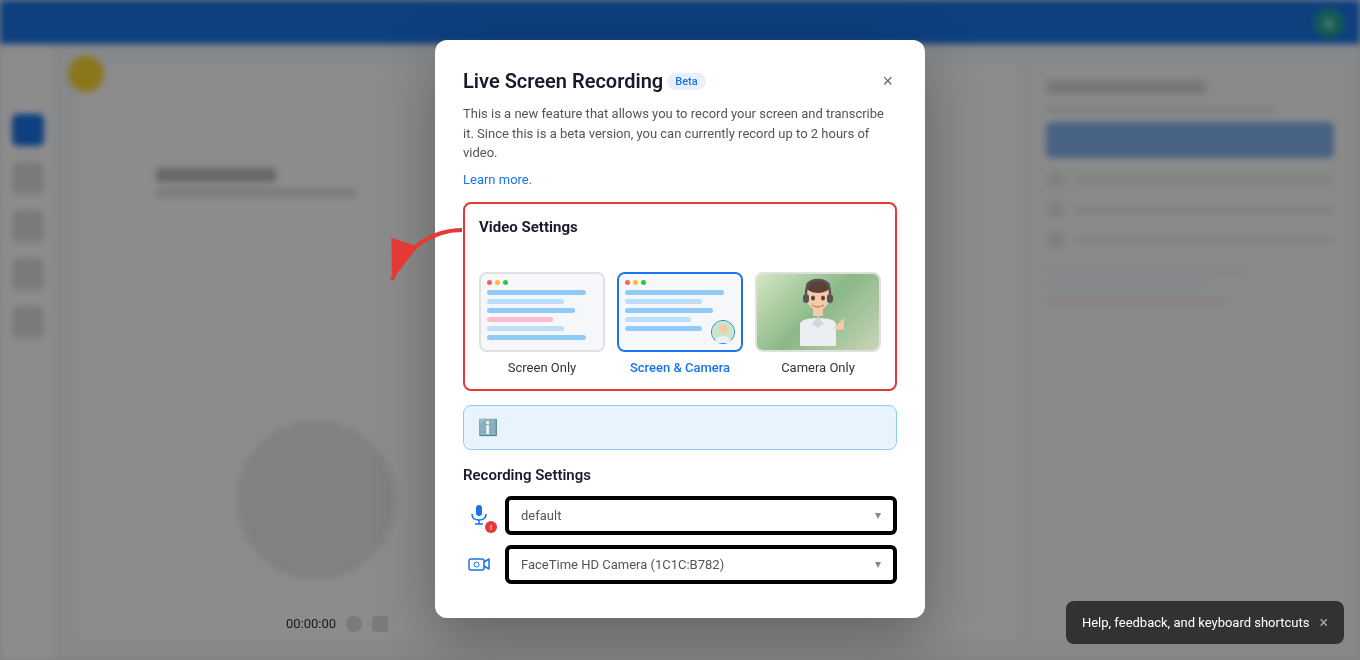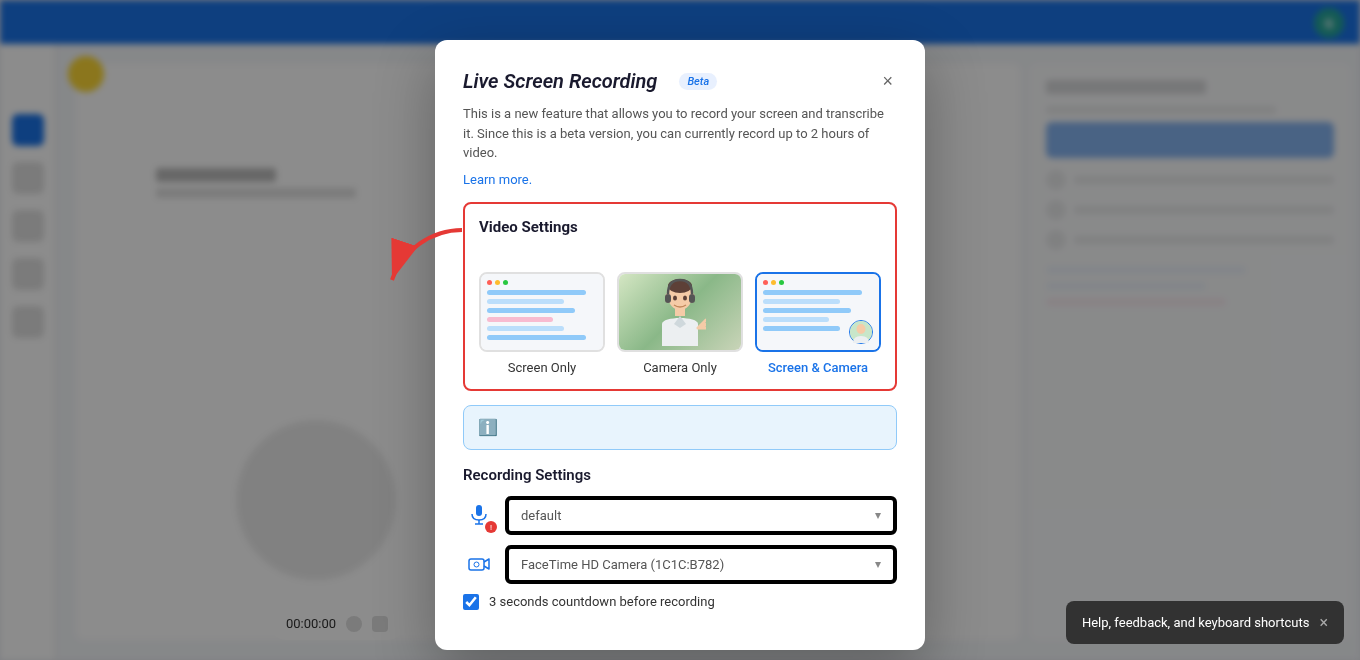--- a/index.html
+++ b/index.html
@@ -85,22 +85,21 @@
     .modal-header {
       display: flex;
       align-items: center;
       justify-content: space-between;
       margin-bottom: 10px;
     }
 
     .modal-title-row {
       display: flex;
       align-items: center;
-      gap: 22px;
-      font-style: italic;
+      gap: 4px;
     }
 
     .modal-title {
       font-size: 20px;
       font-weight: 600;
       color: #1a1a2e;
     }
 
     .beta-badge {
       background: #e8f0fe;
@@ -689,55 +688,20 @@
               <div class="screen-line w60 pink"></div>
               <div class="screen-line w70 lblue"></div>
               <div class="screen-line w90 blue"></div>
             </div>
           </div>
         </div>
         <span class="video-option-label">Screen Only</span>
       </div>
 
       <div class="video-option">
-        <div class="video-thumb">
-          <div class="thumb-camera-bg">
-            <svg class="person-svg" viewBox="0 0 52 68" xmlns="http://www.w3.org/2000/svg">
-
-              <ellipse cx="26" cy="18" rx="12" ry="14" fill="#f5cba7"></ellipse>
-
-              <ellipse cx="26" cy="8" rx="12" ry="7" fill="#5d4037"></ellipse>
-
-              <rect x="21" y="30" width="10" height="8" fill="#f5cba7"></rect>
-
-              <path d="M8,68 L8,46 C8,38 44,38 44,46 L44,68 Z" fill="#eceff1"></path>
-
-              <path d="M26,38 L20,46 L26,50 L32,46 Z" fill="#cfd8dc"></path>
-
-              <ellipse cx="14" cy="20" rx="3" ry="5" fill="#f5cba7"></ellipse>
-
-              <ellipse cx="38" cy="20" rx="3" ry="5" fill="#f5cba7"></ellipse>
-
-              <path d="M14,16 Q14,2 26,2 Q38,2 38,16" stroke="#555" stroke-width="2.5" fill="none"></path>
-              <rect x="11" y="16" width="6" height="9" rx="3" fill="#555"></rect>
-              <rect x="35" y="16" width="6" height="9" rx="3" fill="#555"></rect>
-
-              <ellipse cx="21" cy="20" rx="2" ry="2.5" fill="#5d4037"></ellipse>
-              <ellipse cx="31" cy="20" rx="2" ry="2.5" fill="#5d4037"></ellipse>
-
-              <path d="M20,27 Q26,31 32,27" stroke="#c0875a" stroke-width="1.5" fill="none"></path>
-
-              <path d="M44,50 L52,42 M44,50 L53,46 M44,50 L52,50" stroke="#f5cba7" stroke-width="3" stroke-linecap="round"></path>
-            </svg>
-          </div>
-        </div>
-        <span class="video-option-label">Camera Only</span>
-      </div>
-
-      <div class="video-option">
         <div class="video-thumb selected">
           <div class="screen-camera-thumb-inner">
             <div class="screen-dots">
               <div class="dot red"></div>
               <div class="dot yellow"></div>
               <div class="dot green"></div>
             </div>
             <div class="screen-lines">
               <div class="screen-line w90 blue"></div>
               <div class="screen-line w70 lblue"></div>
@@ -750,20 +714,55 @@
                 <circle cx="11" cy="11" r="11" fill="#c8e6c9"></circle>
                 <ellipse cx="11" cy="8" rx="4.5" ry="5" fill="#f5cba7"></ellipse>
                 <path d="M3,22 Q3,15 11,15 Q19,15 19,22" fill="#eceff1"></path>
               </svg>
             </div>
           </div>
         </div>
         <span class="video-option-label selected">Screen &amp; Camera</span>
       </div>
 
+      <div class="video-option">
+        <div class="video-thumb">
+          <div class="thumb-camera-bg">
+            <svg class="person-svg" viewBox="0 0 52 68" xmlns="http://www.w3.org/2000/svg">
+
+              <ellipse cx="26" cy="18" rx="12" ry="14" fill="#f5cba7"></ellipse>
+
+              <ellipse cx="26" cy="8" rx="12" ry="7" fill="#5d4037"></ellipse>
+
+              <rect x="21" y="30" width="10" height="8" fill="#f5cba7"></rect>
+
+              <path d="M8,68 L8,46 C8,38 44,38 44,46 L44,68 Z" fill="#eceff1"></path>
+
+              <path d="M26,38 L20,46 L26,50 L32,46 Z" fill="#cfd8dc"></path>
+
+              <ellipse cx="14" cy="20" rx="3" ry="5" fill="#f5cba7"></ellipse>
+
+              <ellipse cx="38" cy="20" rx="3" ry="5" fill="#f5cba7"></ellipse>
+
+              <path d="M14,16 Q14,2 26,2 Q38,2 38,16" stroke="#555" stroke-width="2.5" fill="none"></path>
+              <rect x="11" y="16" width="6" height="9" rx="3" fill="#555"></rect>
+              <rect x="35" y="16" width="6" height="9" rx="3" fill="#555"></rect>
+
+              <ellipse cx="21" cy="20" rx="2" ry="2.5" fill="#5d4037"></ellipse>
+              <ellipse cx="31" cy="20" rx="2" ry="2.5" fill="#5d4037"></ellipse>
+
+              <path d="M20,27 Q26,31 32,27" stroke="#c0875a" stroke-width="1.5" fill="none"></path>
+
+              <path d="M44,50 L52,42 M44,50 L53,46 M44,50 L52,50" stroke="#f5cba7" stroke-width="3" stroke-linecap="round"></path>
+            </svg>
+          </div>
+        </div>
+        <span class="video-option-label">Camera Only</span>
+      </div>
+
     </div>
   </div>
 
   
   <div class="info-banner">
     <span class="info-icon">ℹ️</span>
   </div>
 
   
   <div class="recording-settings-title">Recording Settings</div>
@@ -794,24 +793,20 @@
         <circle cx="9.5" cy="12.5" r="2.5" stroke="#1a73e8" stroke-width="1" fill="none"></circle>
       </svg>
     </div>
     <div class="setting-select">
       <span>FaceTime HD Camera (1C1C:B782)</span>
       <span class="select-arrow">▾</span>
     </div>
   </div>
 
   
-  <div class="checkbox-row">
-    <input type="checkbox" class="checkbox-input" checked="" style="">
-    <label class="checkbox-label">3 seconds countdown before recording</label>
-  </div>
 
   
 </div>
 
 <div class="bottom-toast">
   <span>Help, feedback, and keyboard shortcuts</span>
   <span class="toast-close">×</span>
 </div>
 
 </body></html>

